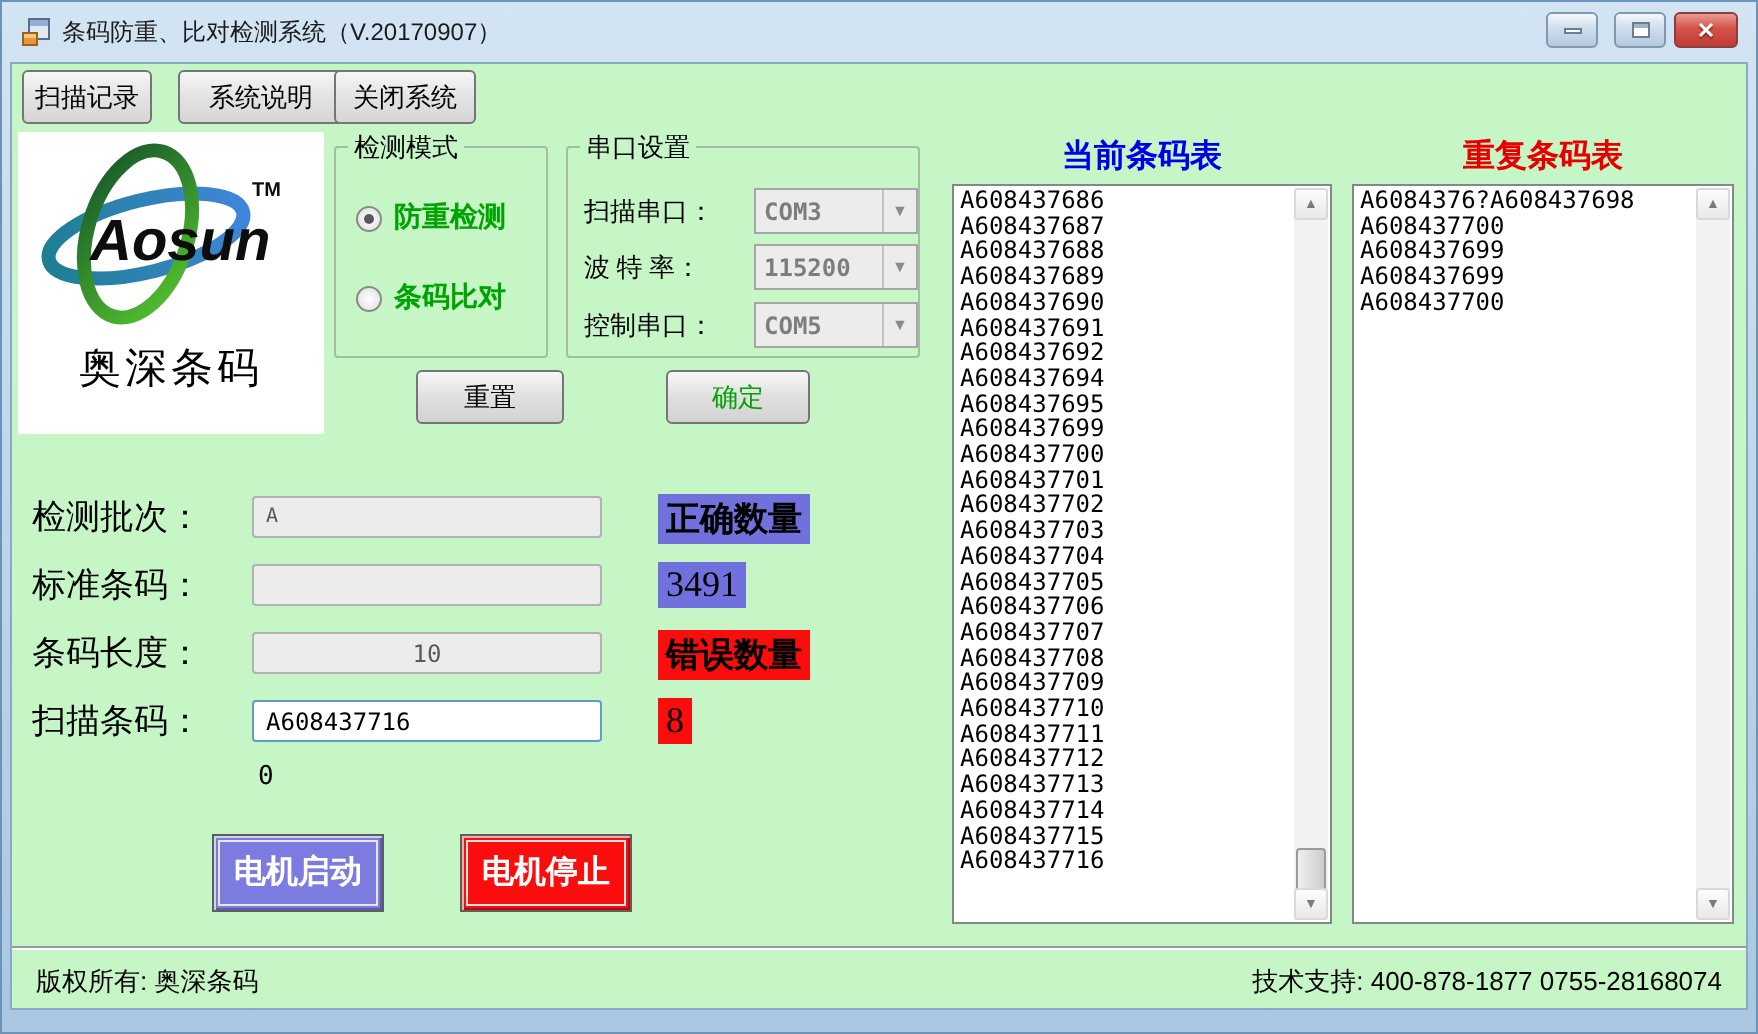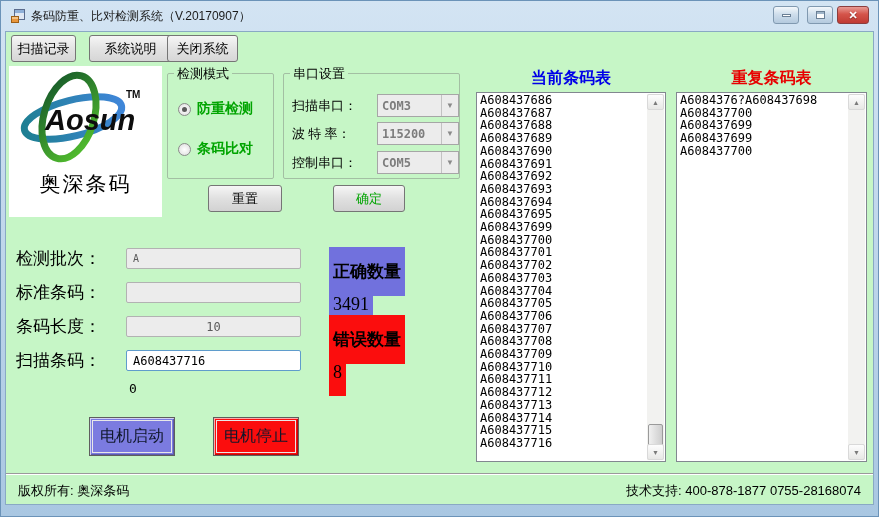--- a/index.html
+++ b/index.html
@@ -76,31 +76,31 @@
   .form-label { font-size:17px; color:#000; width:110px; font-family:"Liberation Serif", serif; }
   .form-input { position:absolute; left:120px; width:175px; height:21px; border:1px solid #b2b2b2;
     border-radius:2px; background:#ececec; font-family:"DejaVu Sans Mono", monospace;
     font-size:12px; color:#5a5a5a; padding:0 6px; }
   .inp-batch { font-size:10px; }
   .inp-length { text-align:center; }
   .inp-scan { background:#fff; border:1px solid #5f9ccc; color:#000; }
   .zero-counter { position:absolute; left:123px; top:349px; font-size:13px; color:#000;
     font-family:"DejaVu Sans Mono", monospace; }
   
-  .badge { position:absolute; left:323px; padding:13px 4px; color:#000; white-space:nowrap; }
+  .badge { position:absolute; left:323px; padding:1px 4px; color:#000; white-space:nowrap; }
   .badge-title { font-size:17px; font-weight:bold; }
   .badge-val { font-size:18px; font-family:"Liberation Serif", serif; }
   .bg-blue { background:var(--counter-blue,#7171dd); }
   .bg-red { background:var(--counter-red,#fb0d0d); }
   .bd0 { top:215px; } .bd1 { top:249px; } .bd2 { top:283px; } .bd3 { top:317px; }
   
-  .motor-btn { position:absolute; top:385px; width:86px; height:39px; font-size:16px; font-weight:normal;
-    color:#0f172a; border:1px solid #5e5e5e; box-shadow:inset 1px 1px 0 rgba(255,255,255,.65), inset -1px -1px 0 rgba(0,0,0,.25);
+  .motor-btn { position:absolute; top:385px; width:86px; height:39px; font-size:16px; font-weight:bold;
+    color:#ffffff; border:1px solid #5e5e5e; box-shadow:inset 1px 1px 0 rgba(255,255,255,.65), inset -1px -1px 0 rgba(0,0,0,.25);
     outline:1px solid #e8e8e8; outline-offset:-4px;
-    display:flex; align-items:center; justify-content:center; cursor:default; }
+    display:flex; align-items:center; justify-content:center; cursor:default;margin-left:17px; }
   .motor-start { left:83px; background:var(--motor-start-bg,#7b7be0); }
   .motor-stop { left:207px; background:var(--motor-stop-bg,#fb0d0d); }
   
   .list-title { position:absolute; top:36px; font-size:16px; font-weight:bold; text-align:center; }
   .lt1 { left:470px; width:190px; color:var(--list-title-blue,#0000e8); }
   .lt2 { left:670px; width:191px; color:var(--list-title-red,#e80000); }
   .listbox { position:absolute; top:60px; height:370px; background:#fff; border:1px solid #828790; }
   .lb1 { left:470px; width:190px; } .lb2 { left:670px; width:191px; }
   .list-items { position:absolute; left:3px; top:1px; right:19px; bottom:1px; overflow:hidden;
     font-family:"DejaVu Sans Mono", monospace; font-size:12px; line-height:12.7px; color:#000; }
@@ -241,21 +241,20 @@
 
     <div class="listbox lb1">
       <div class="list-items">
           <div>A608437686</div>
           <div>A608437687</div>
           <div>A608437688</div>
           <div>A608437689</div>
           <div>A608437690</div>
           <div>A608437691</div>
           <div>A608437692</div>
-          <div>A608437693</div>
           <div>A608437694</div>
           <div>A608437695</div>
           <div>A608437699</div>
           <div>A608437700</div>
           <div>A608437701</div>
           <div>A608437702</div>
           <div>A608437703</div>
           <div>A608437704</div>
           <div>A608437705</div>
           <div>A608437706</div>

